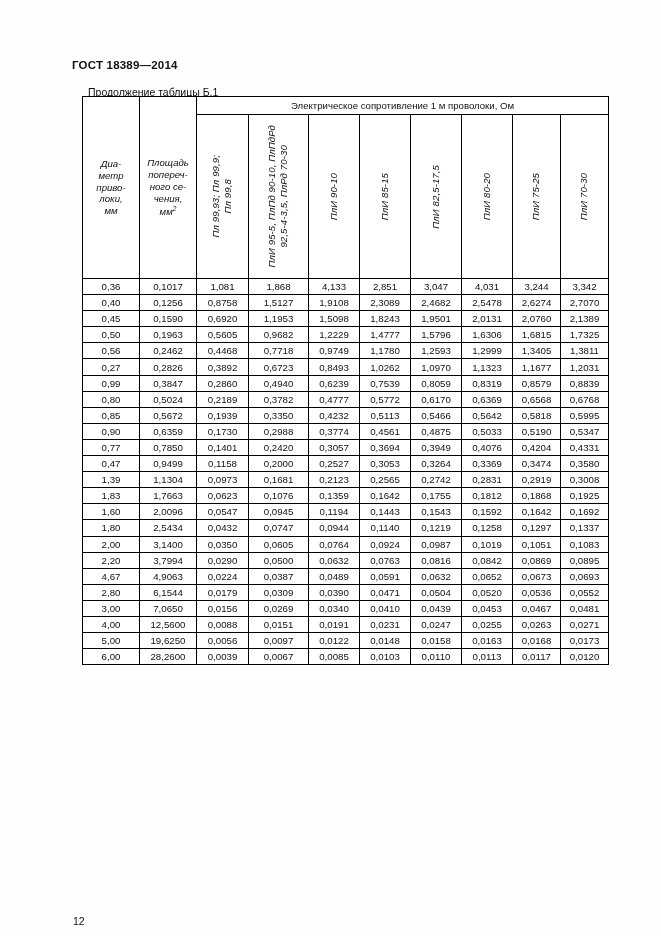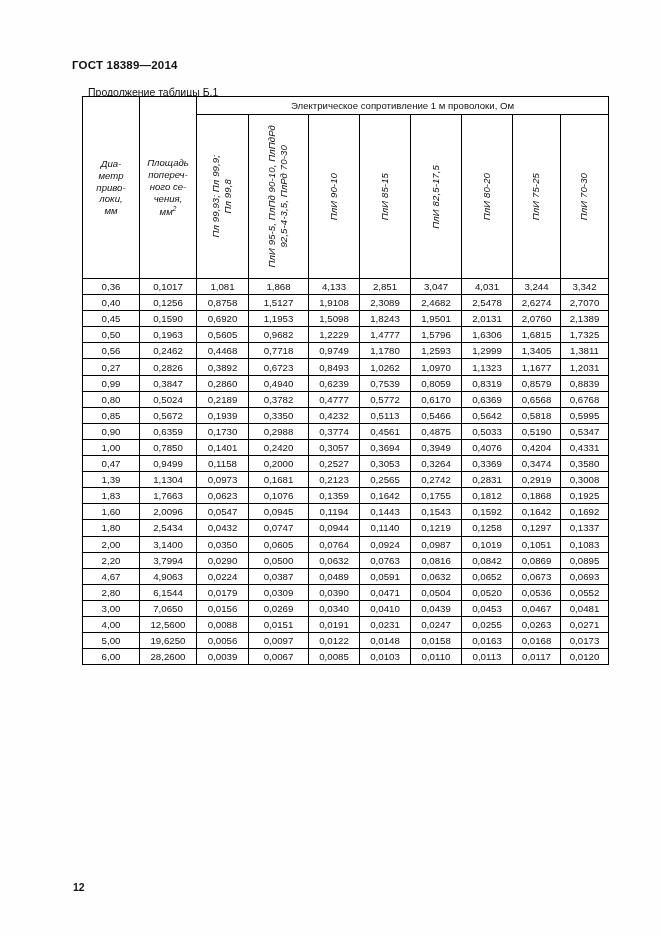--- a/index.html
+++ b/index.html
@@ -128,23 +128,22 @@
   col.c9 { width: 48px; }
 
   .sup {
     font-size: 6.5px;
     vertical-align: super;
   }
 
   .page-num {
     position: absolute;
     left: 73px;
-    top: 881px;
+    top: 915px;
     font-size: 10.5px;
-    font-weight: bold;
   }
 </style>
 </head>
 <body>
 
 <div class="page">
 
   <div class="std-header">ГОСТ 18389—2014</div>
 
   <div class="table-caption">Продолжение таблицы Б.1</div>
@@ -333,21 +332,21 @@
             <td class="num">0,1730</td>
             <td class="num">0,2988</td>
             <td class="num">0,3774</td>
             <td class="num">0,4561</td>
             <td class="num">0,4875</td>
             <td class="num">0,5033</td>
             <td class="num">0,5190</td>
             <td class="num">0,5347</td>
           </tr>
           <tr>
-            <td class="num">1,00</td>
+            <td class="num">0,77</td>
             <td class="num">0,7850</td>
             <td class="num">0,1401</td>
             <td class="num">0,2420</td>
             <td class="num">0,3057</td>
             <td class="num">0,3694</td>
             <td class="num">0,3949</td>
             <td class="num">0,4076</td>
             <td class="num">0,4204</td>
             <td class="num">0,4331</td>
           </tr>

